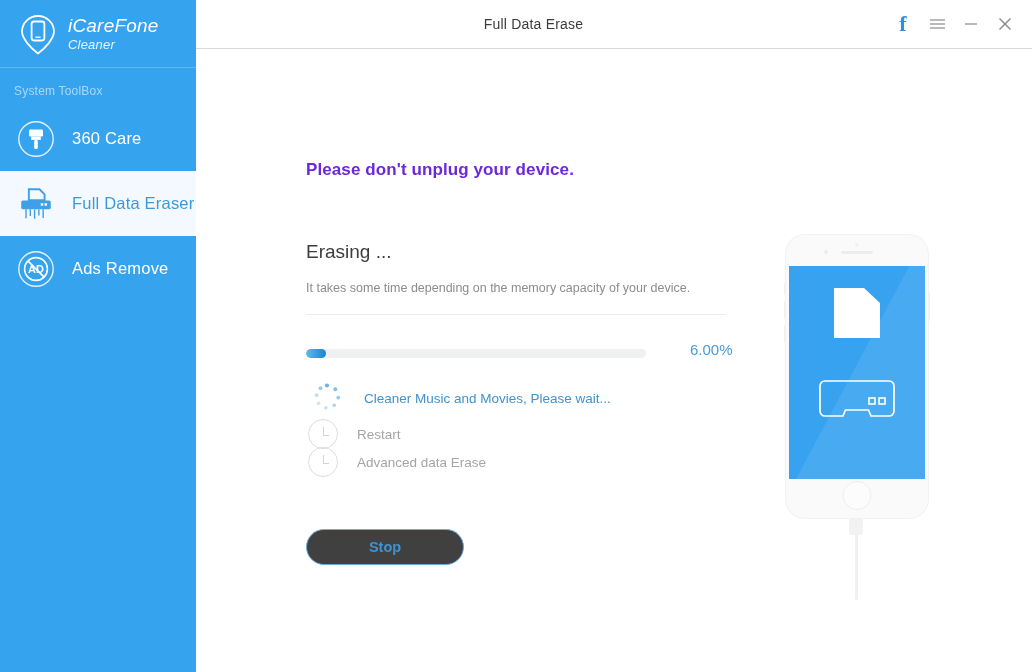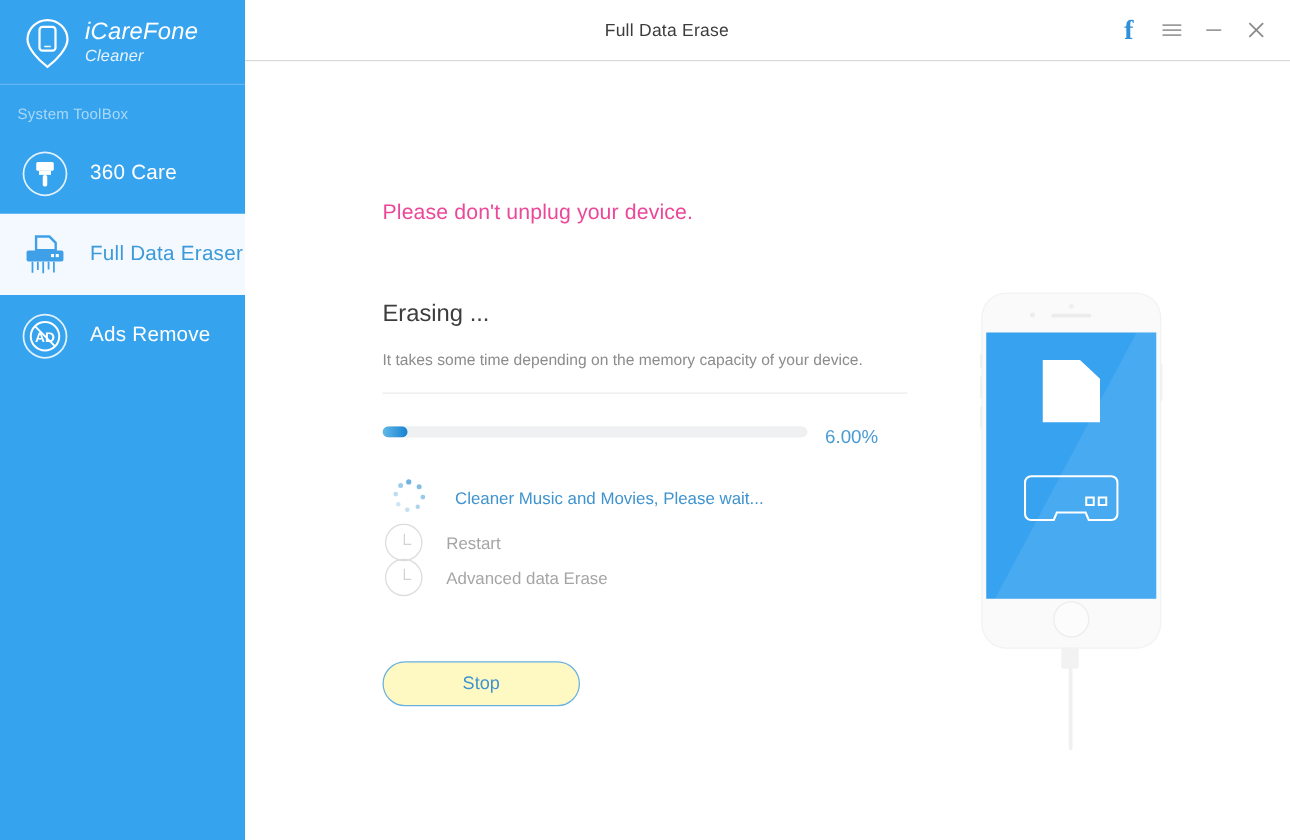--- a/index.html
+++ b/index.html
@@ -134,23 +134,24 @@
 
   
   .content {
     position: relative;
     padding: 0;
     height: 623px;
   }
   .warn-text {
     position: absolute;
     left: 110px; top: 111px;
-    color: #ec4899;
+    color: #6d28d9;
     font-size: 17px;
     letter-spacing: .1px;
+    font-weight: bold;
   }
   .erasing-title {
     position: absolute;
     left: 110px; top: 192px;
     color: #3d3d3d;
     font-size: 19px;
   }
   .erasing-desc {
     position: absolute;
     left: 110px; top: 232px;
@@ -161,21 +162,22 @@
     position: absolute;
     left: 110px; top: 265px;
     width: 420px; height: 1px;
     background: #ececec;
   }
   .progress-row {
     position: absolute;
     left: 110px; top: 292px;
     width: 430px;
     display: flex;
-    align-items: flex-start;
+    align-items: flex-end;
+    gap: 30px;
   }
   .track {
     width: 340px; height: 9px;
     background: #eef0f1;
     border-radius: 5px;
     overflow: hidden;
   }
   .fill {
     height: 9px;
     border-radius: 5px;
@@ -237,28 +239,29 @@
     color: #a5a5a5;
     font-size: 13.5px;
   }
 
   .stop-btn {
     position: absolute;
     left: 110px; top: 480px;
     width: 158px; height: 36px;
     border: 1px solid #68b0e0;
     border-radius: 19px;
-    background: #fef9c3;
+    background: #404040;
     color: #3f93cf;
     font-size: 14.5px;
     font-family: "Liberation Sans", sans-serif;
     cursor: pointer;
     display: flex;
     align-items: center;
     justify-content: center;
+    font-weight: bold;
   }
 
   
   .phone-wrap {
     position: absolute;
     left: 590px; top: 140px;
     width: 180px; height: 420px;
   }
   .phone {
     position: absolute;

